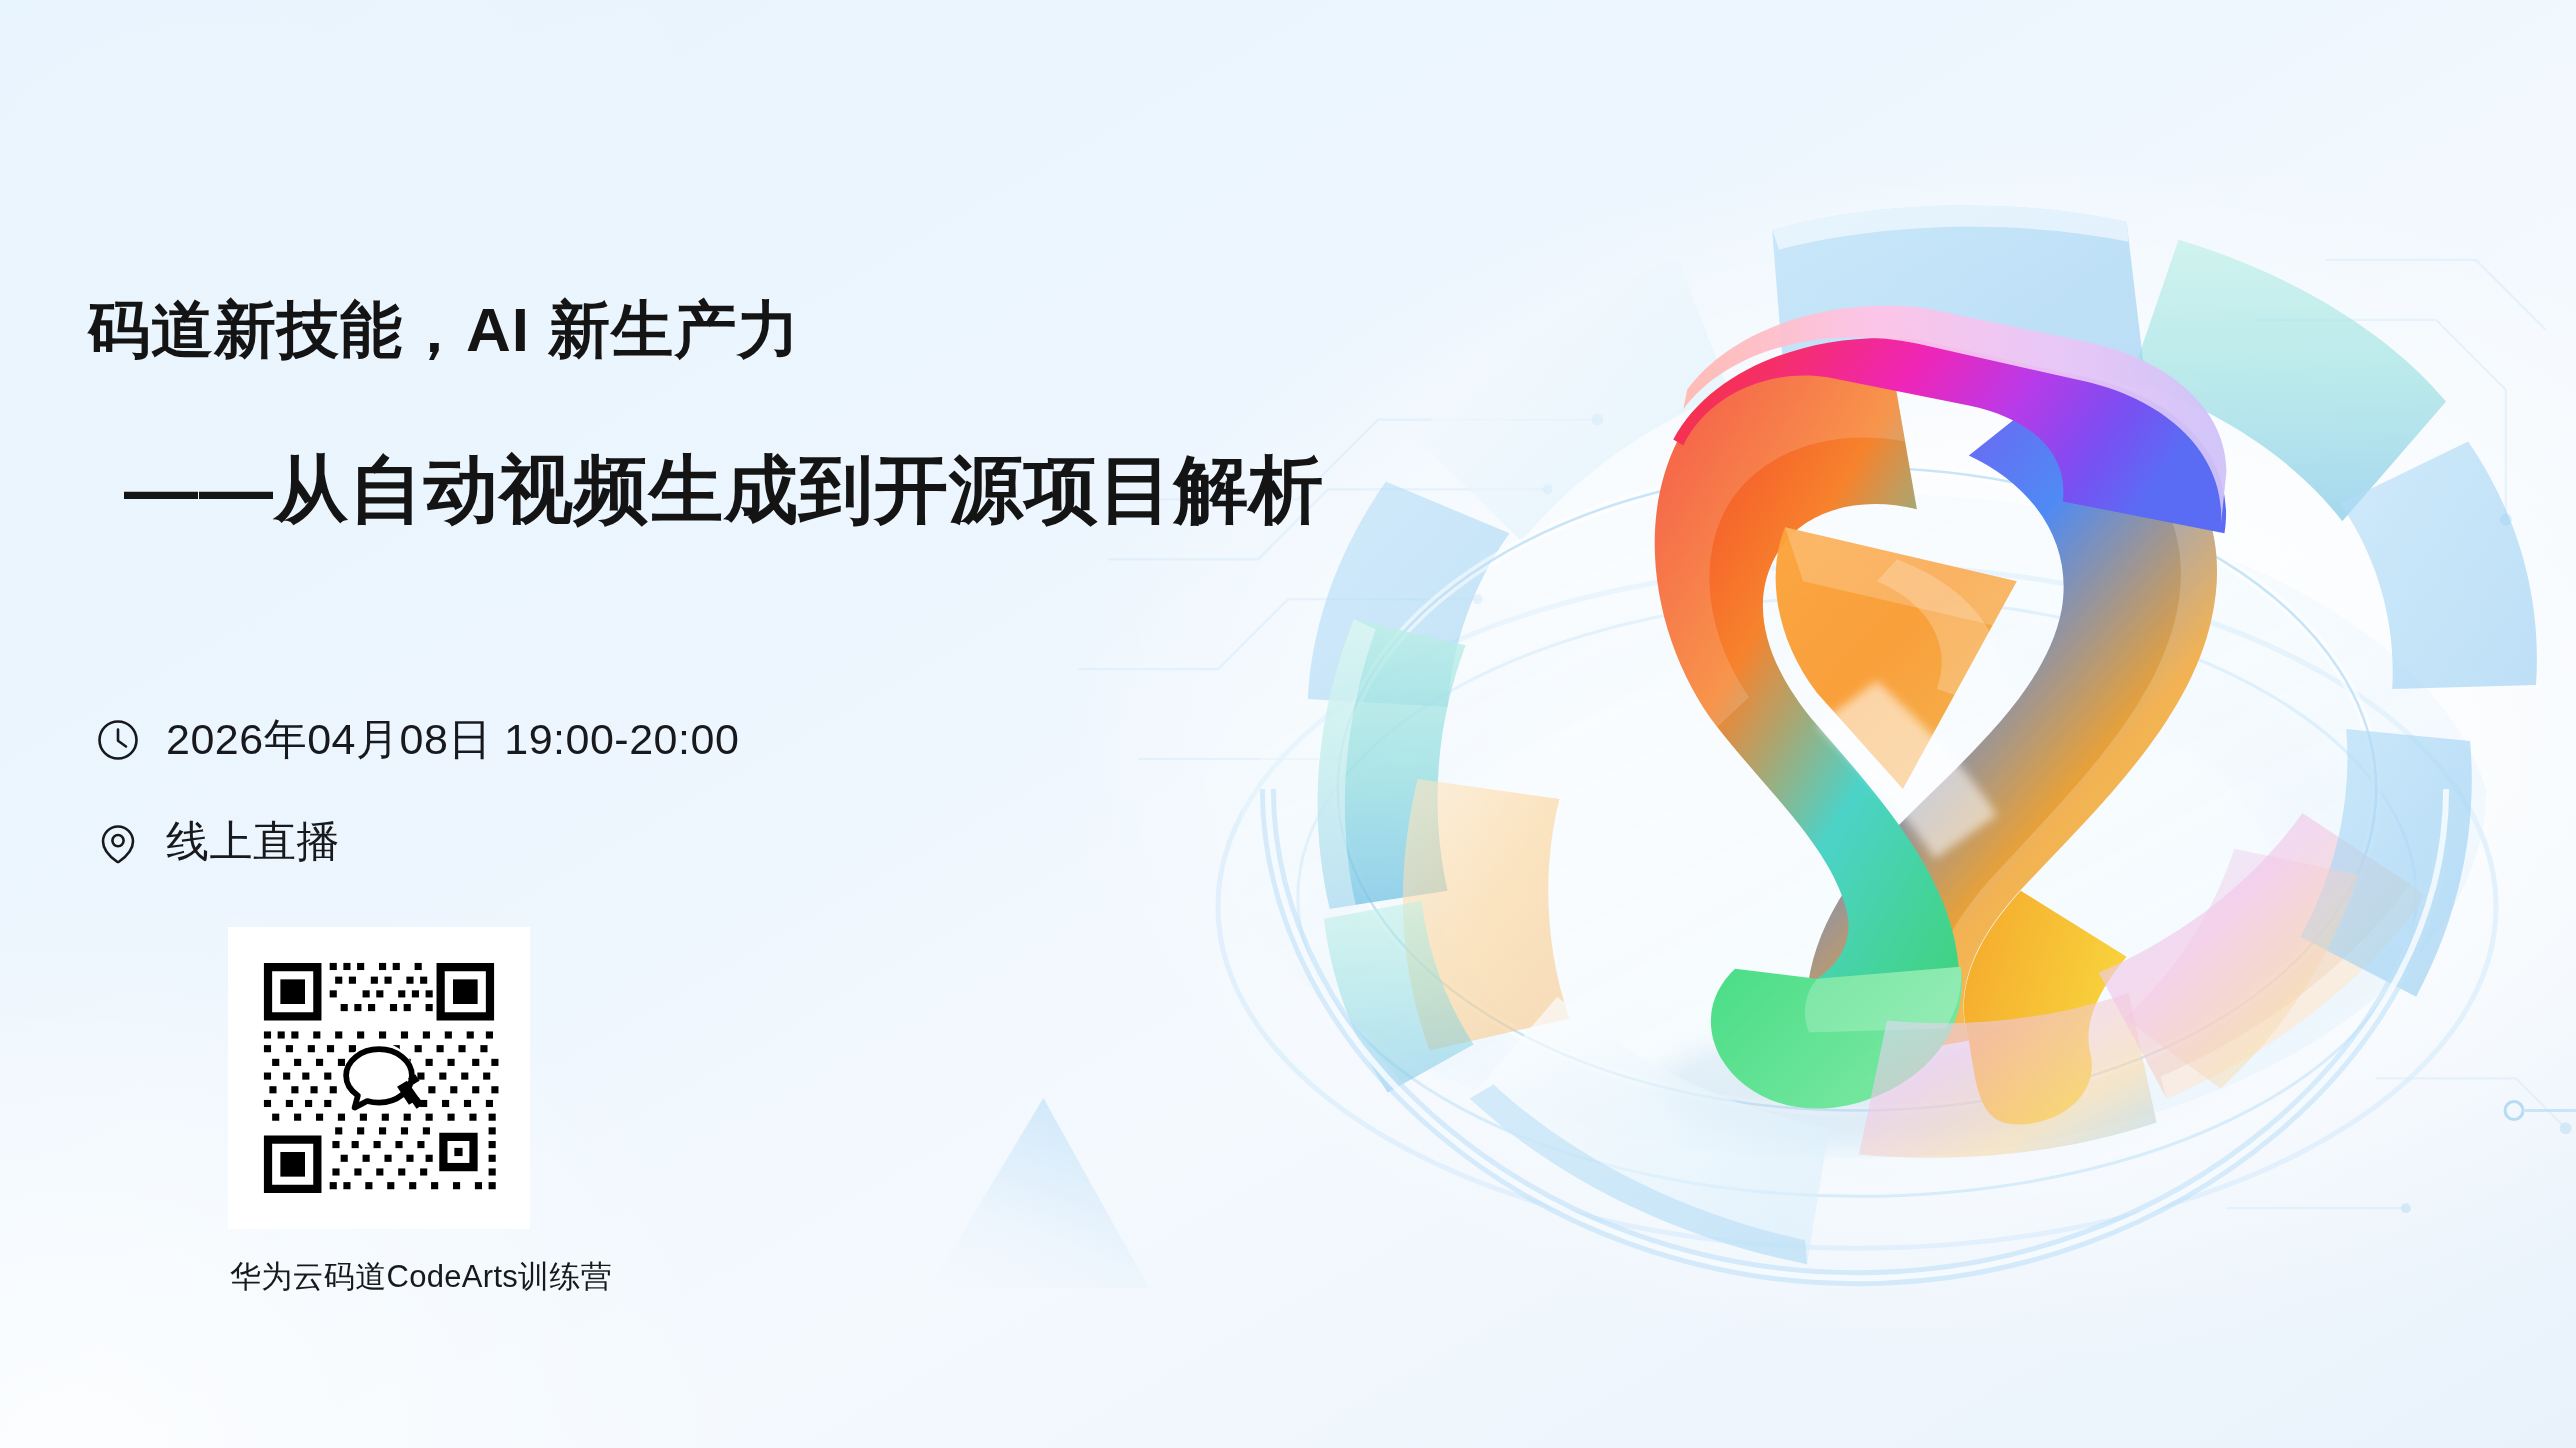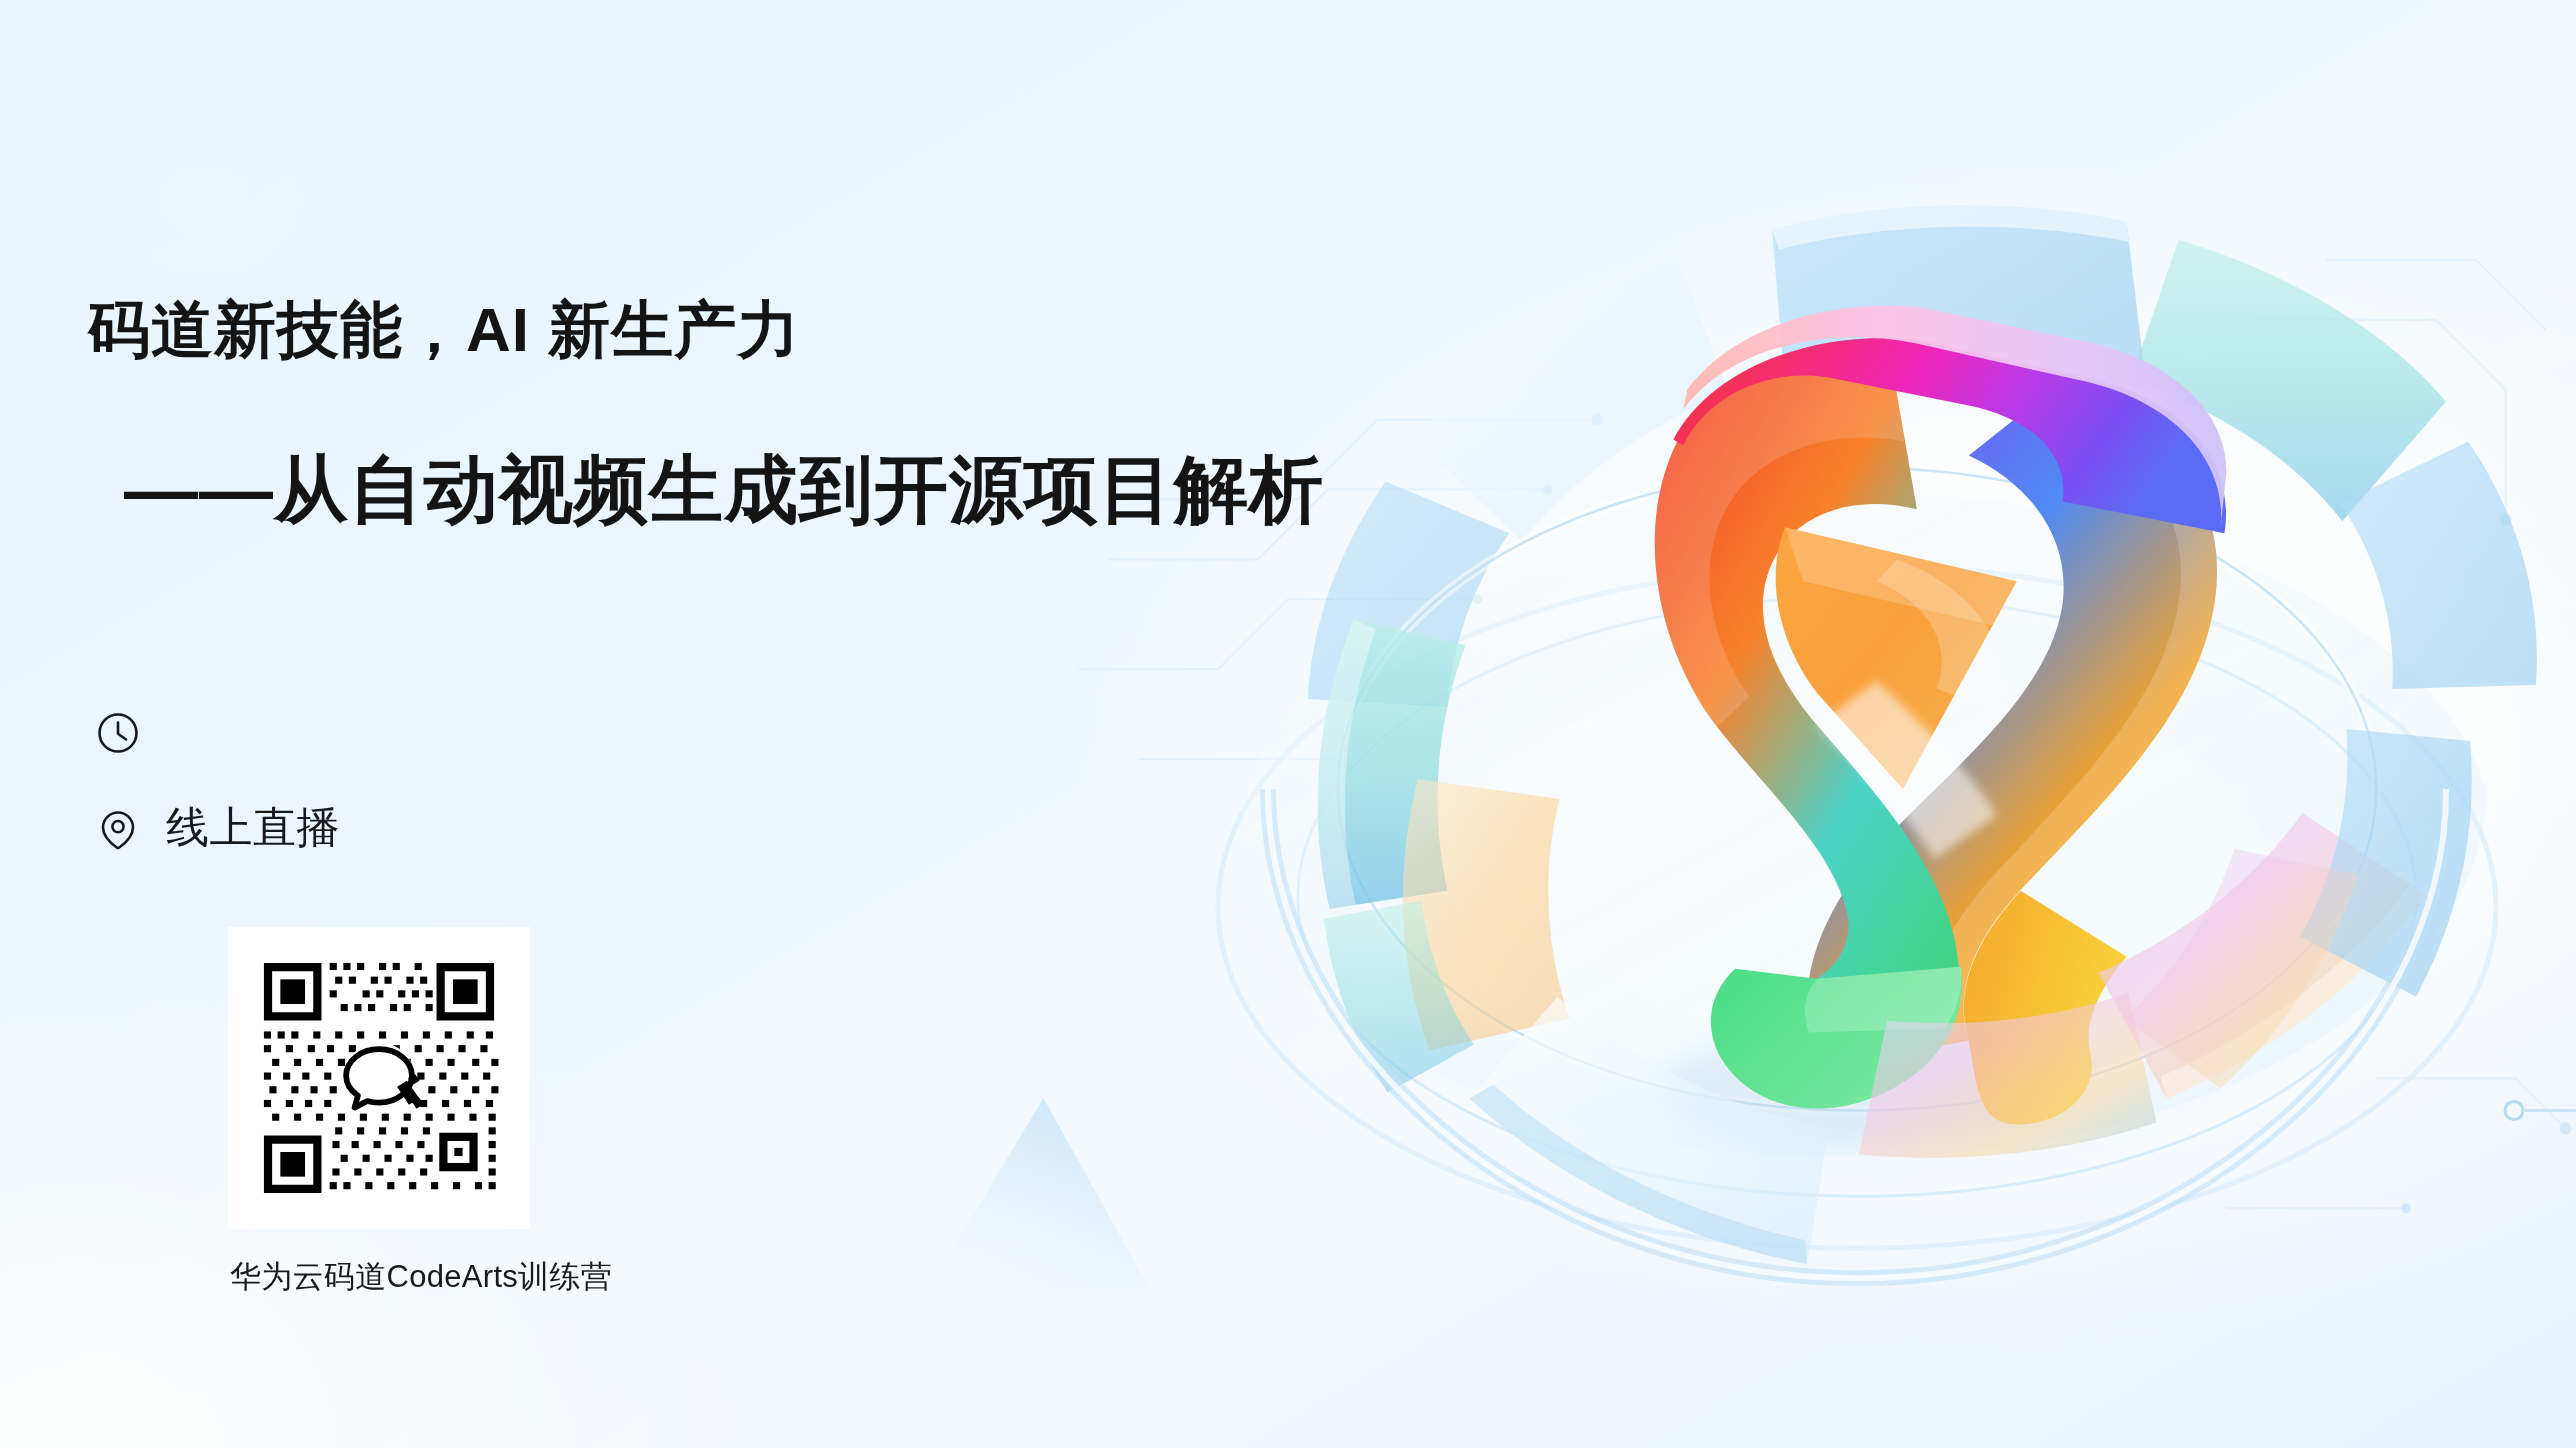--- a/index.html
+++ b/index.html
@@ -294,20 +294,21 @@
     <div class="headline">码道新技能，AI 新生产力</div>
     <div class="headline-2">——从自动视频生成到开源项目解析</div>
 
     <div class="meta">
 
       <div class="meta-row">
         <svg class="meta-icon" viewBox="0 0 44 44" fill="none">
           <circle cx="22" cy="22" r="18.5" stroke="#17191c" stroke-width="2.6"></circle>
           <path d="M22 11.5 V22.8 L30 28.5" stroke="#17191c" stroke-width="2.6" stroke-linecap="round" stroke-linejoin="round"></path>
         </svg>
+        <span class="meta-text">2026年04月08日  19:00-20:00</span>
       </div>
 
       <div class="meta-row">
         <svg class="meta-icon" viewBox="0 0 44 44" fill="none">
           <path d="M22 6.5 C13.7 6.5 7 13.2 7 21.4 C7 31 18 39.5 21.1 41.7 a1.6 1.6 0 0 0 1.8 0
                    C26 39.5 37 31 37 21.4 C37 13.2 30.3 6.5 22 6.5 Z" stroke="#17191c" stroke-width="2.6" stroke-linejoin="round"></path>
           <circle cx="22" cy="20.6" r="5.6" stroke="#17191c" stroke-width="2.6"></circle>
         </svg>
         <span class="meta-text">线上直播</span>
       </div>

